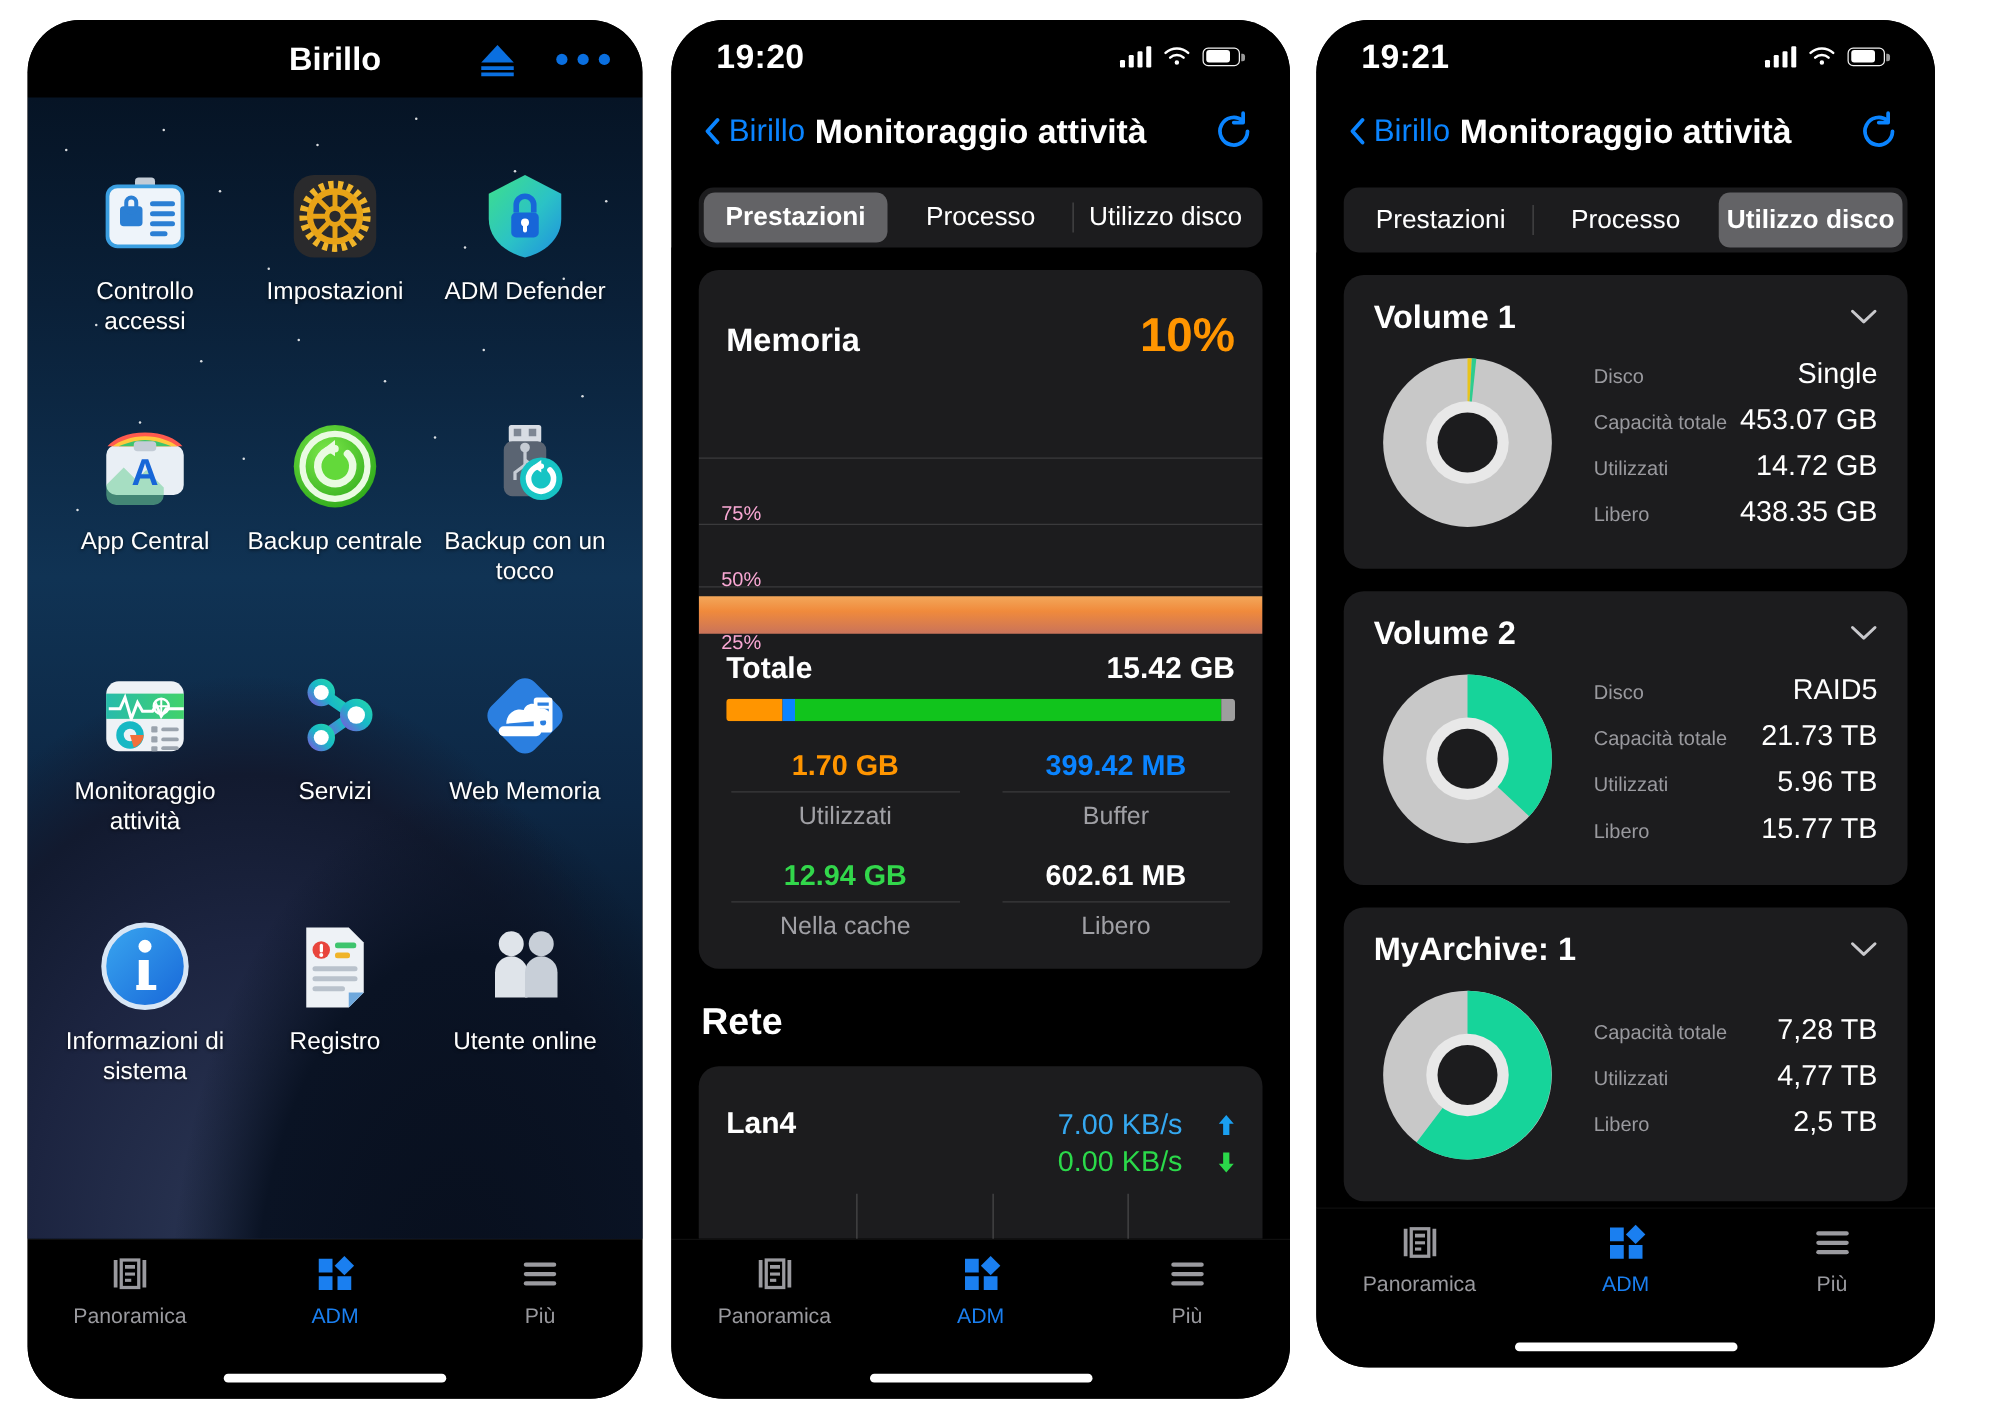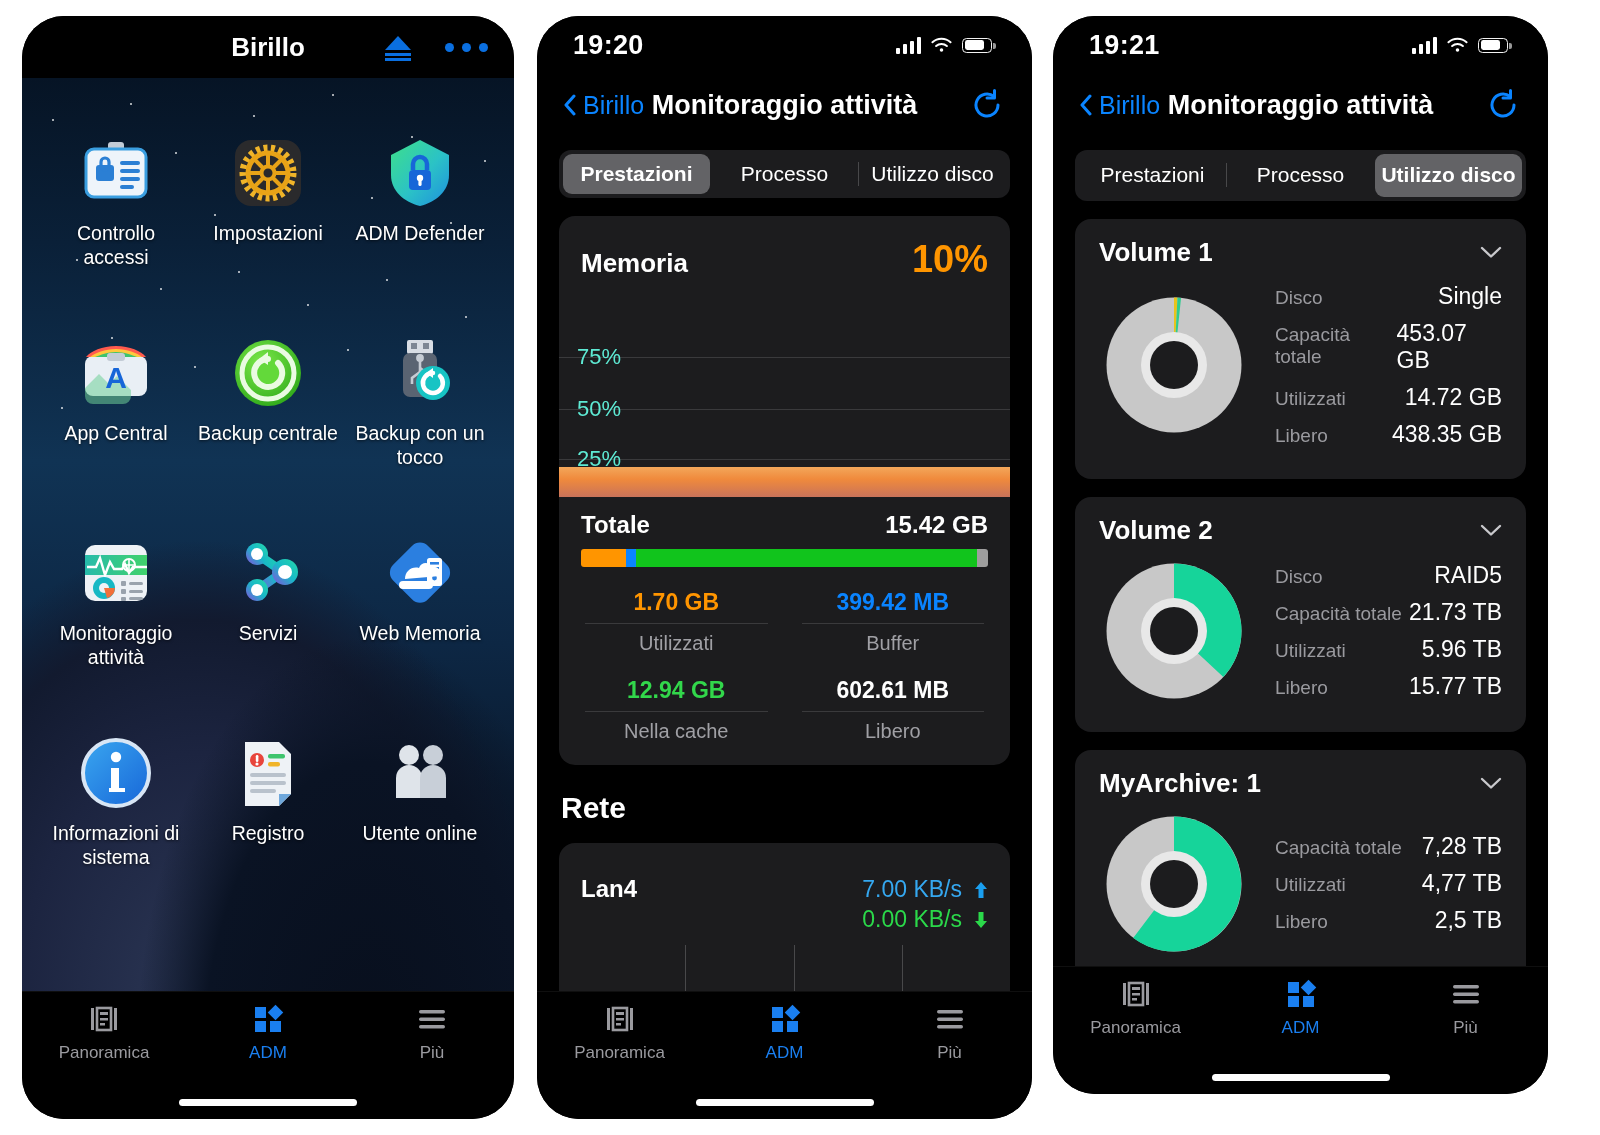--- a/index.html
+++ b/index.html
@@ -123,27 +123,27 @@
   .seg-div { width:1px; height:24px; background:#48484a; flex:0 0 1px; }
   .seg-div.hide { opacity:0; }
 
   
   .body-scroll { flex:1 1 auto; overflow:hidden; background:#000; padding: 0 22px; }
 
   .card { background:#1c1c1e; border-radius: 16px; margin-top: 18px; overflow:hidden; }
 
   
   .mem-head { display:flex; align-items:baseline; justify-content:space-between;
-              padding: 22px 22px 0; }
+              padding: 32px 22px 0; }
   .mem-title { color:#fff; font-size:26px; font-weight:700; }
   .mem-pct { color:#ff9500; font-size:38px; font-weight:800; }
   .mem-chart { position:relative; height: 210px; margin-top: 6px; }
   .gridline { position:absolute; left:0; right:0; height:1px; background:#3a3a3c; }
   .gridlbl { position:absolute; left: 18px; transform: translateY(-50%);
-             color:#5eead4; font-size:22px; }
+             color:#f9a8d4; font-size:16px;margin-top:46px; }
   .mem-area {
     position:absolute; left:0; right:0; bottom:0; height: 30px;
     background: linear-gradient(180deg, #f3a75a 0%, #f08a3c 40%, #c9735a 100%);
   }
   .tot-row { display:flex; justify-content:space-between; align-items:baseline;
              padding: 14px 22px 0; }
   .tot-lbl { color:#fff; font-size:24px; font-weight:700; }
   .tot-val { color:#fff; font-size:24px; font-weight:700; }
   .tot-bar { margin: 10px 22px 0; height: 18px; border-radius:3px; display:flex; overflow:hidden; }
   .tot-bar span { display:block; height:100%; }
@@ -153,36 +153,36 @@
   .mcell .v { font-size:23px; font-weight:600; padding-bottom: 7px;
               border-bottom: 1px solid #3a3a3c; }
   .mcell .k { color:#a0a0a5; font-size:20px; padding-top: 8px; }
 
   .sec-title { color:#fff; font-size:30px; font-weight:700; margin: 26px 2px 0; }
 
   
   .net-head { display:flex; justify-content:space-between; padding: 32px 22px 0; }
   .net-name { color:#fff; font-size:24px; font-weight:700; }
   .net-rates { text-align:right; }
-  .net-rate { display:flex; align-items:center; justify-content:flex-end; gap:12px;
+  .net-rate { display:flex; align-items:center; justify-content:flex-end; gap:28px;
               font-size:23px; line-height:1.3; }
   .arrow { width:14px; height:18px; }
   .net-chart { position:relative; height: 120px; margin-top: 10px; }
   .vline { position:absolute; top:0; bottom:0; width:1px; background:#48484a; }
 
   
   .vol-head { display:flex; align-items:center; justify-content:space-between;
               padding: 18px 24px 0; }
   .vol-name { color:#fff; font-size:26px; font-weight:700; }
   .chev-down { width:22px; height:13px; }
   .vol-body { display:flex; align-items:center; gap:26px; padding: 10px 24px 26px; }
   .donut { width: 150px; height: 150px; flex: 0 0 150px; }
   .vol-rows { flex:1 1 auto; }
   .vrow { display:flex; justify-content:space-between; align-items:baseline; padding: 5px 0; }
-  .vkey { color:#9a9a9f; font-size:19px; }
+  .vkey { color:#9a9a9f; font-size:16px; }
   .vval { color:#fff; font-size:23px; }
 
   
   .tabbar {
     flex: 0 0 94px; background:#000; display:flex; align-items:flex-start;
     padding-top: 12px; border-top: 1px solid rgba(255,255,255,.06);
   }
   .tab { flex:1; display:flex; flex-direction:column; align-items:center; gap:9px; }
   .tab-lbl { font-size:17px; color:#9a9a9f; }
   .tab.active .tab-lbl { color:#1a7ff0; }

